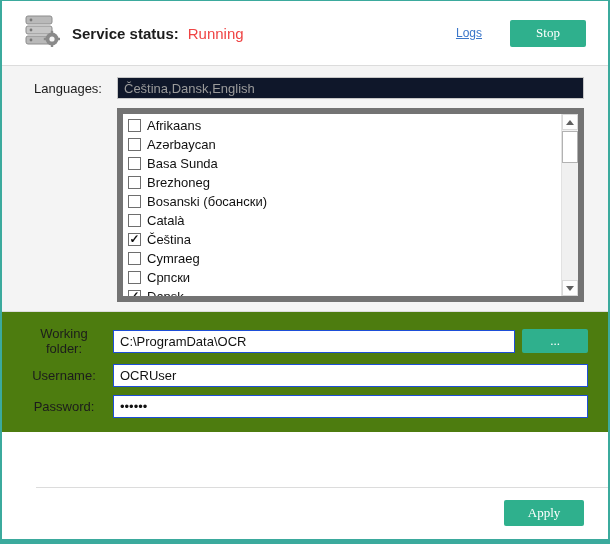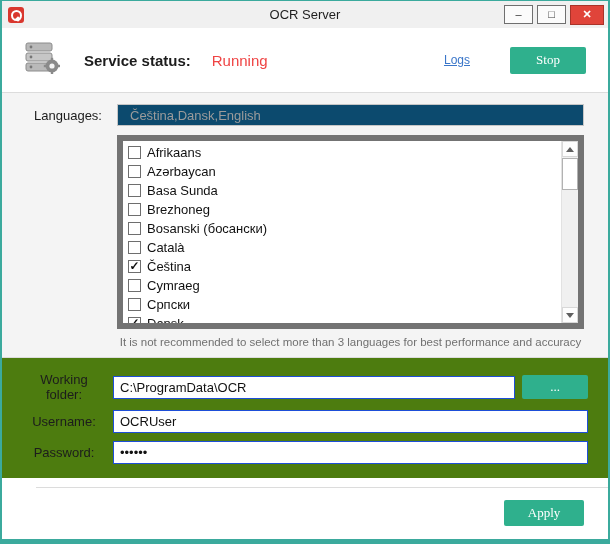--- a/index.html
+++ b/index.html
@@ -17,35 +17,35 @@
   .app-icon { width:16px; height:16px; background:#d9372e; border-radius:3px; position:relative; z-index:2; flex:0 0 16px; }
   .app-icon::after { content:""; position:absolute; left:3px; top:3px; width:7px; height:7px; border:2px solid #fff; border-radius:50%; }
   .app-icon::before { content:""; position:absolute; left:8px; top:10px; width:4px; height:4px; background:#fff; transform:rotate(45deg); }
   .title { position:absolute; left:0; right:0; text-align:center; font-size:13px; color:#1e1e1e; }
   .win-controls { margin-left:auto; display:flex; gap:4px; align-items:center; position:relative; z-index:2; }
   .wbtn { width:29px; height:19px; display:flex; align-items:center; justify-content:center;
           border:1px solid #6f6f6f; background:#fbfbfb; color:#333; font-size:11px; line-height:1; cursor:default; }
   .wbtn.close { width:34px; height:20px; background:#e0443a; border-color:#a93329; color:#fff; font-size:11px; font-weight:bold; }
 
   
-  .header { height:64px; flex:0 0 64px; display:flex; align-items:center; padding:0 22px; background:#fff;gap:12px; }
+  .header { height:64px; flex:0 0 64px; display:flex; align-items:center; padding:0 22px; background:#fff; }
   .server-icon { flex:0 0 36px; }
   .status-label { font-size:15px; font-weight:bold; color:#1c1c1c; margin-left:12px; }
   .status-value { font-size:15px; color:#ef4444; margin-left:9px; }
   .logs-link { margin-left:auto; font-size:12px; color:#3a76c9; text-decoration:underline; cursor:pointer; }
   .btn { background:#2FB08D; color:#fff; border:none; border-radius:2px; font-size:13px; font-family:Liberation Serif, serif; cursor:pointer; display:flex; align-items:center; justify-content:center; }
   .btn-stop { margin-left:28px; width:76px; height:27px; }
 
   .divider { height:1px; flex:0 0 1px; background:#dcdcdc; }
 
   
   .lang-section { background:#f4f4f4; padding:11px 24px 9px; }
   .lang-row { display:flex; align-items:center; margin-bottom:9px; }
   .lbl { width:84px; flex:0 0 84px; text-align:center; margin-right:7px; font-size:13px; color:#1c1c1c; }
-  .lang-field { flex:1; height:22px; border:1px solid #c6c6c6; background:#0c4a6e; color:#9b9b9b; font-size:13px; padding:0 12px; font-family:inherit; }
+  .lang-field { flex:1; height:22px; border:1px solid #c6c6c6; background:#0f172a; color:#9b9b9b; font-size:13px; padding:0 6px; font-family:inherit; }
   .listbox { margin-left:91px; height:194px; border:6px solid #737373; background:#fff; position:relative; overflow:hidden; }
   .list-inner { position:absolute; top:0; left:0; right:17px; bottom:0; overflow:hidden; padding-top:2px; }
   .lang-item { height:19px; display:flex; align-items:center; padding-left:5px; font-size:13px; color:#111; }
   .cb { width:13px; height:13px; flex:0 0 13px; border:1px solid #6e6e6e; background:#fff; margin-right:6px;
         font-size:12px; line-height:11px; text-align:center; color:#0d0d0d; font-weight:bold; }
   .scrollbar { position:absolute; top:0; right:0; bottom:0; width:17px; background:#f0f0f0; border-left:1px solid #e2e2e2; }
   .sb-btn { position:absolute; left:0; width:16px; height:16px; background:#fdfdfd; border:1px solid #d8d8d8; display:flex; align-items:center; justify-content:center; }
   .sb-up { top:0; } .sb-down { bottom:0; }
   .tri-up { width:0; height:0; border-left:4px solid transparent; border-right:4px solid transparent; border-bottom:5px solid #5f5f5f; }
   .tri-down { width:0; height:0; border-left:4px solid transparent; border-right:4px solid transparent; border-top:5px solid #5f5f5f; }
@@ -61,29 +61,20 @@
   
   .footer-wrap { margin-top:auto;padding-left:34px; }
   .footer { background:#fff; padding:12px 24px 13px; display:flex; }
   .apply-btn { margin-left:auto; width:80px; height:26px; }
 </style>
 </head>
 <body>
 
 <div class="window">
 
-  <div class="titlebar">
-    <span class="app-icon"></span>
-    <span class="title">OCR Server</span>
-    <div class="win-controls">
-      <button class="wbtn">–</button>
-      <button class="wbtn">□</button>
-      <button class="wbtn close">✕</button>
-    </div>
-  </div>
 
   <div class="header">
     <span class="server-icon">
       <svg width="36" height="32" viewBox="0 0 36 32">
         <rect x="2" y="1" width="26" height="8" rx="2" fill="#b9b9b9" stroke="#8c8c8c"></rect>
         <rect x="2" y="11" width="26" height="8" rx="2" fill="#c6c6c6" stroke="#8c8c8c"></rect>
         <rect x="2" y="21" width="26" height="8" rx="2" fill="#b9b9b9" stroke="#8c8c8c"></rect>
         <circle cx="7" cy="5" r="1.4" fill="#777"></circle>
         <circle cx="7" cy="15" r="1.4" fill="#777"></circle>
         <circle cx="7" cy="25" r="1.4" fill="#777"></circle>
@@ -154,21 +145,20 @@
       <div class="scrollbar">
         <div class="sb-btn sb-up">
             <span class="tri-up"></span>
           </div>
         <div class="sb-thumb"></div>
         <div class="sb-btn sb-down">
             <span class="tri-down"></span>
           </div>
       </div>
     </div>
-    <div class="note">It is not recommended to select more than 3 languages for best performance and accuracy</div>
   </div>
 
   <div class="divider"></div>
 
   <div class="form-section">
     <div class="form-row">
       <label class="lbl">Working folder:</label>
       <input class="text-field" value="C:\ProgramData\OCR" style="">
       <button class="btn browse-btn">...</button>
     </div>

